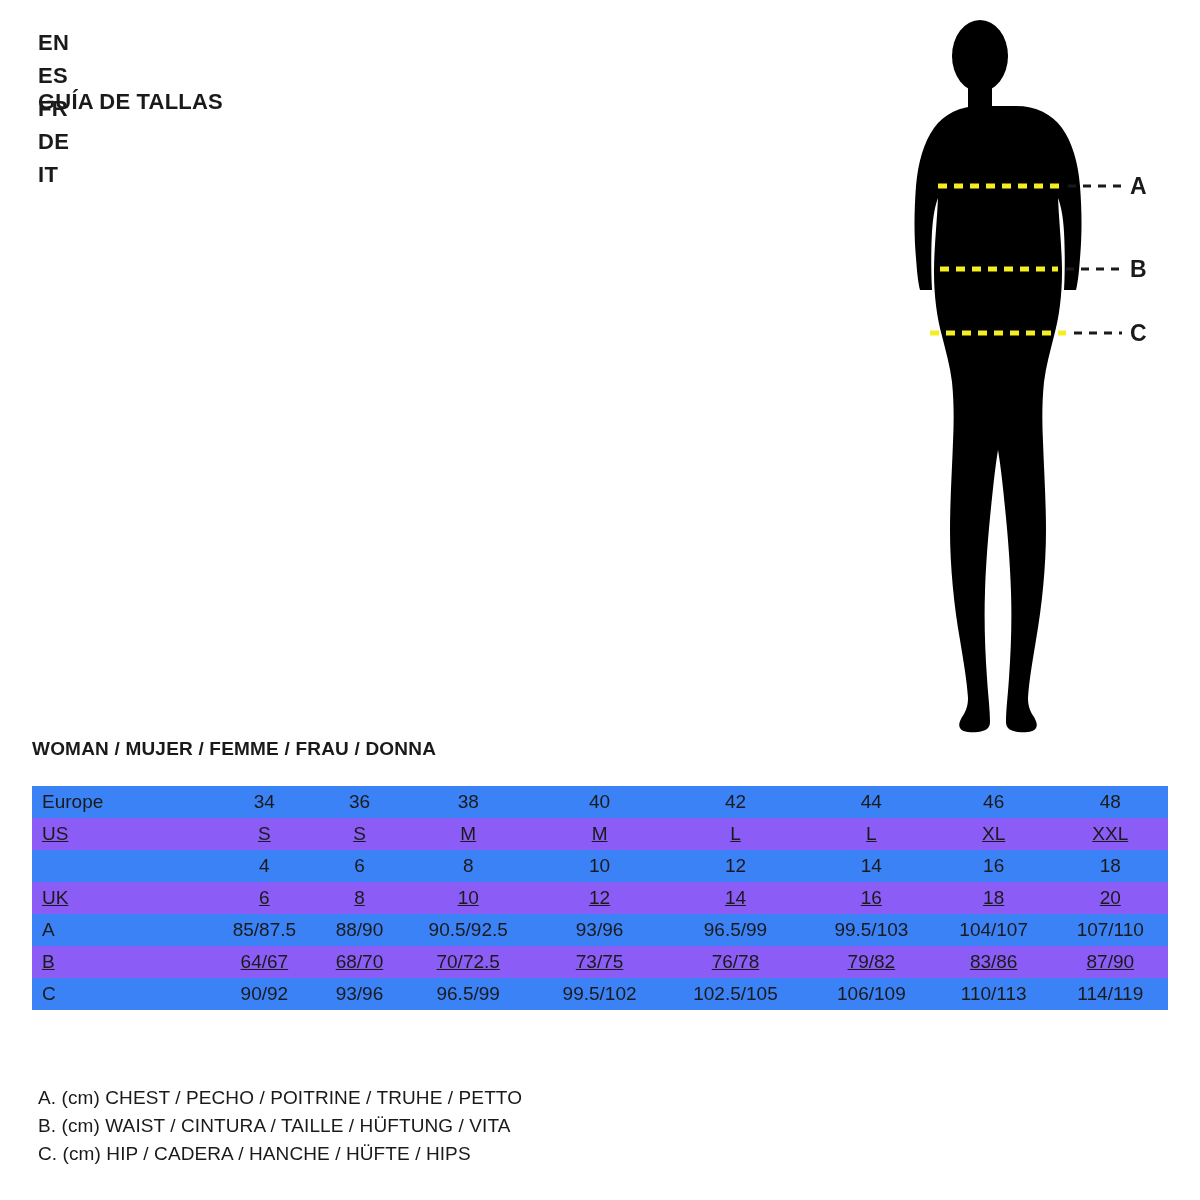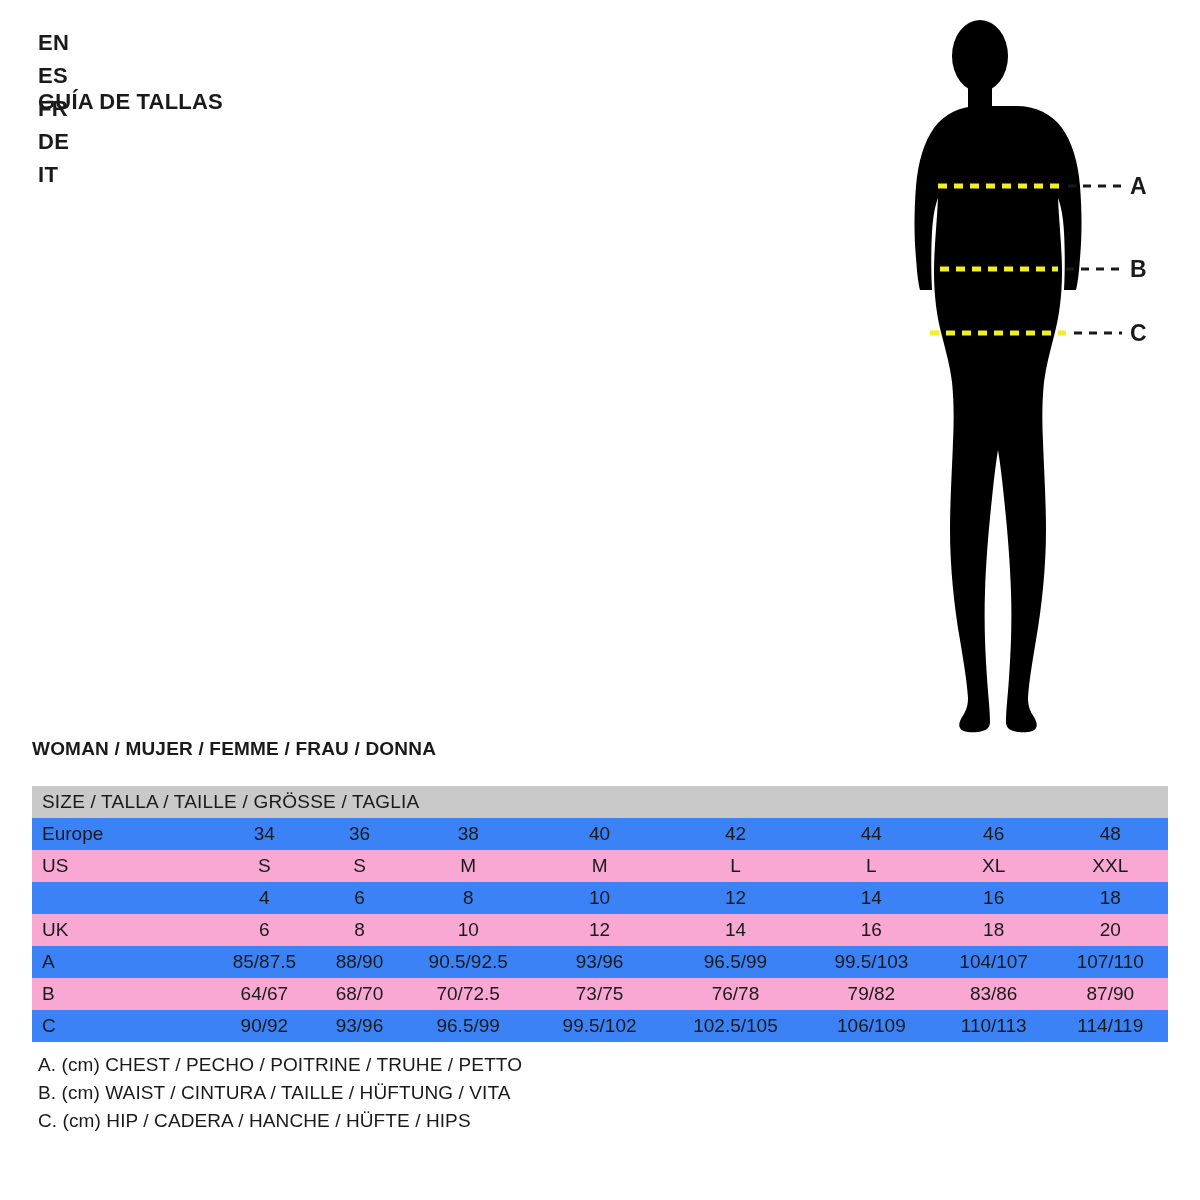--- a/index.html
+++ b/index.html
@@ -87,35 +87,35 @@
     font-weight: normal;
     text-align: center;
     vertical-align: middle;
     color: #1a1a1a;
   }
   #size-table .row-head {
     text-align: left;
     padding-left: 10px;
     width: 168px;
   }
-  .row-grey td { background: #f9a8d4; }
+  .row-grey td { background: #8b5cf6; text-decoration: underline; }
   .row-white td { background: #3b82f6; }
   #size-table tr.header-row td {
     background: #c9c9c9;
     text-align: left;
     padding-left: 10px;
     font-weight: normal;
     letter-spacing: 0.2px;
   }
 
   
   #legend {
     position: absolute;
     left: 38px;
-    top: 1051px;
+    top: 1084px;
     width: 700px;
   }
   .legend-line {
     font-size: 19px;
     line-height: 28px;
     letter-spacing: 0.1px;
     white-space: nowrap;
   }
 </style>
 </head>
@@ -206,23 +206,20 @@
 
   <span class="measure-letter" style="left:270px; top:163px;">A</span>
   <span class="measure-letter" style="left:270px; top:246px;">B</span>
   <span class="measure-letter" style="left:270px; top:310px;">C</span>
 </div>
 
 <div id="section-heading">WOMAN / MUJER / FEMME / FRAU / DONNA</div>
 
 <table id="size-table">
   <tbody>
-    <tr class="header-row">
-      <td colspan="9">SIZE / TALLA / TAILLE / GRÖSSE / TAGLIA</td>
-    </tr>
 
     <tr class="row-white">
       <td class="row-head">Europe</td>
       <td>34</td>
       <td>36</td>
       <td>38</td>
       <td>40</td>
       <td>42</td>
       <td>44</td>
       <td>46</td>

